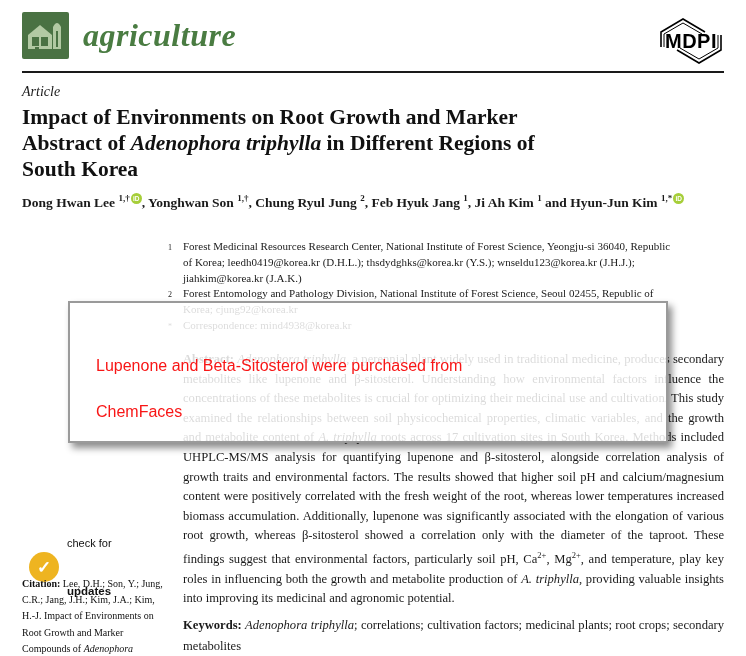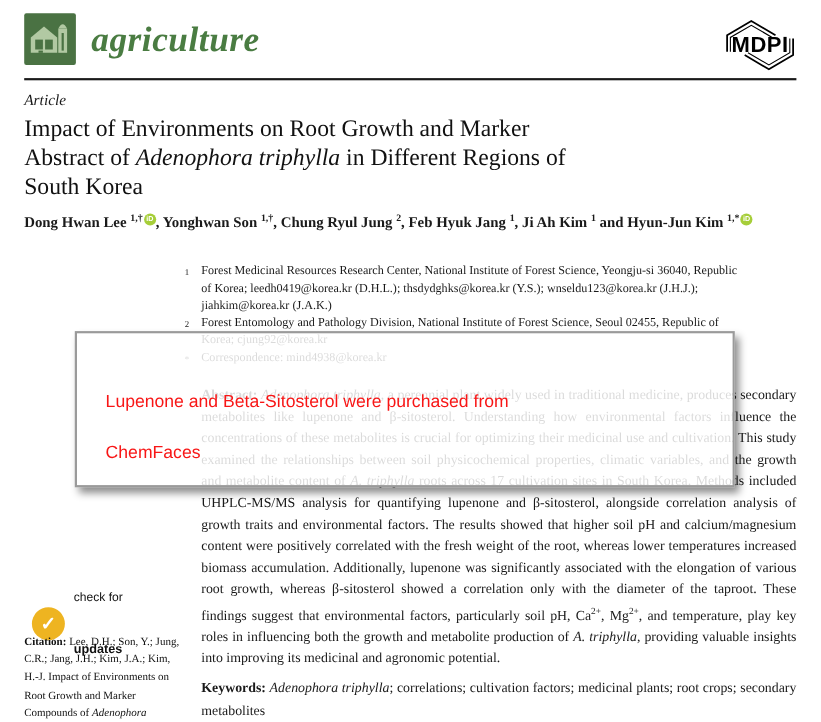--- a/index.html
+++ b/index.html
@@ -17,21 +17,21 @@
   .mdpi { position:absolute; right:20px; top:16px; width:70px; height:50px; }
   .mdpi svg { position:absolute; left:0; top:0; }
   .mdpi .word { position:absolute; left:0; top:0; width:70px; height:50px;
     display:flex; align-items:center; justify-content:center;
     font-family:"Liberation Sans", sans-serif; font-weight:bold; font-size:20px;
     letter-spacing:0.5px; color:#000; }
   .header-rule { position:absolute; left:22px; top:71px; width:702px; height:2px; background:#1a1a1a; }
   
   .article-type { position:absolute; left:22px; top:84px; font-style:italic; font-size:14px; }
   .title { position:absolute; left:22px; top:104px; width:660px;
-    font-size:21.5px; font-weight:normal; line-height:26px; color:#111; }
+    font-size:21.5px; font-weight:bold; line-height:26px; color:#111; }
   .authors { position:absolute; left:22px; top:189px; width:712px;
     font-size:13.5px; font-weight:bold; line-height:18px; }
   .authors sup { font-size:9px; }
   .orcid { display:inline-block; width:11px; height:11px; border-radius:50%;
     background:#a6ce39; color:#fff; font-family:"Liberation Sans", sans-serif;
     font-size:6.5px; font-weight:bold; text-align:center; line-height:11px;
     vertical-align:super; margin-left:1px; }
   
   .affiliations { position:absolute; left:168px; top:239px; width:520px;
     font-size:11px; line-height:15.8px; }

